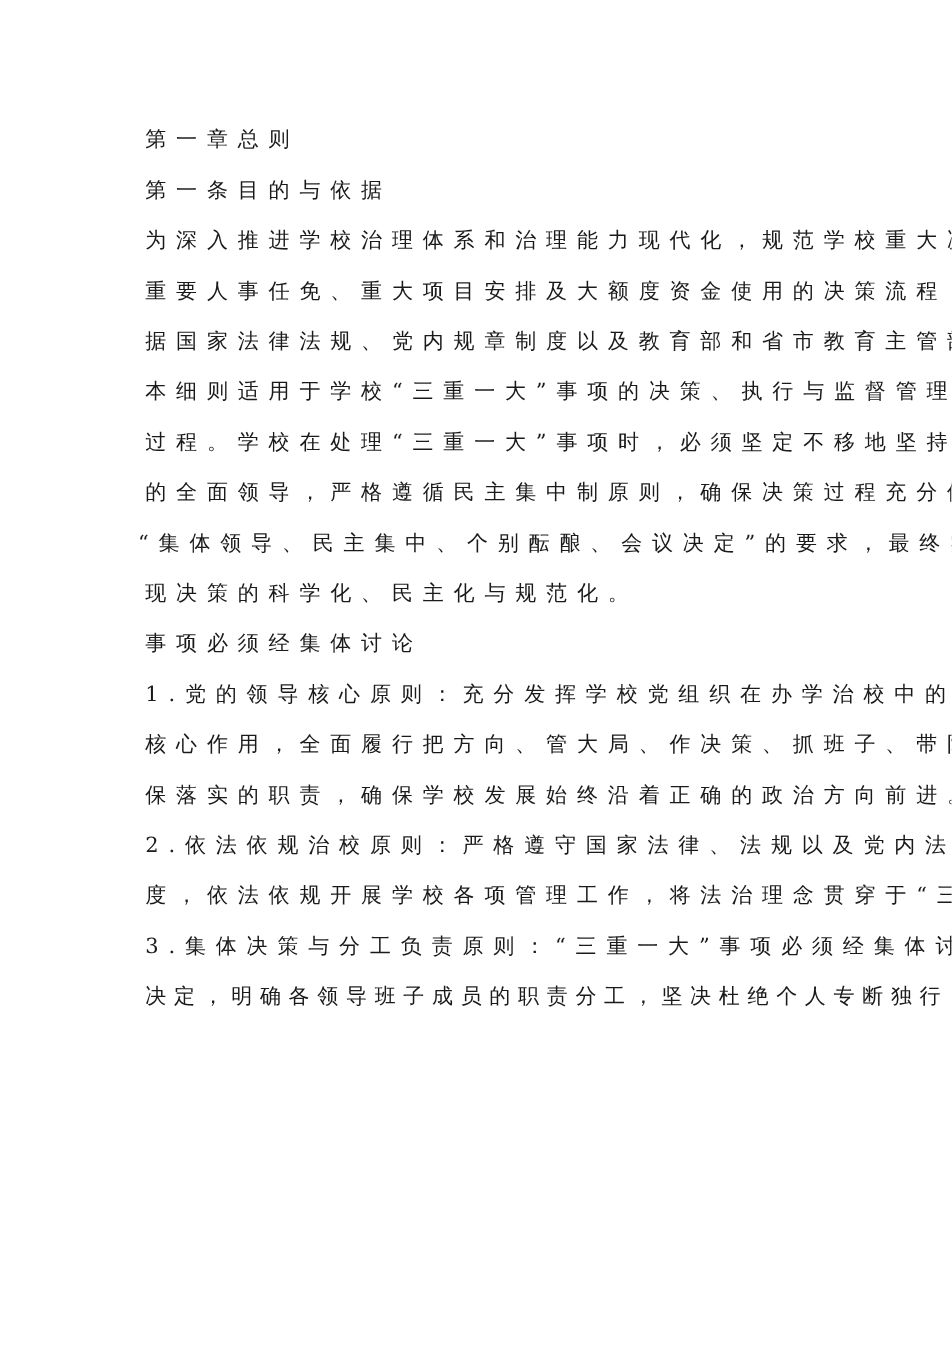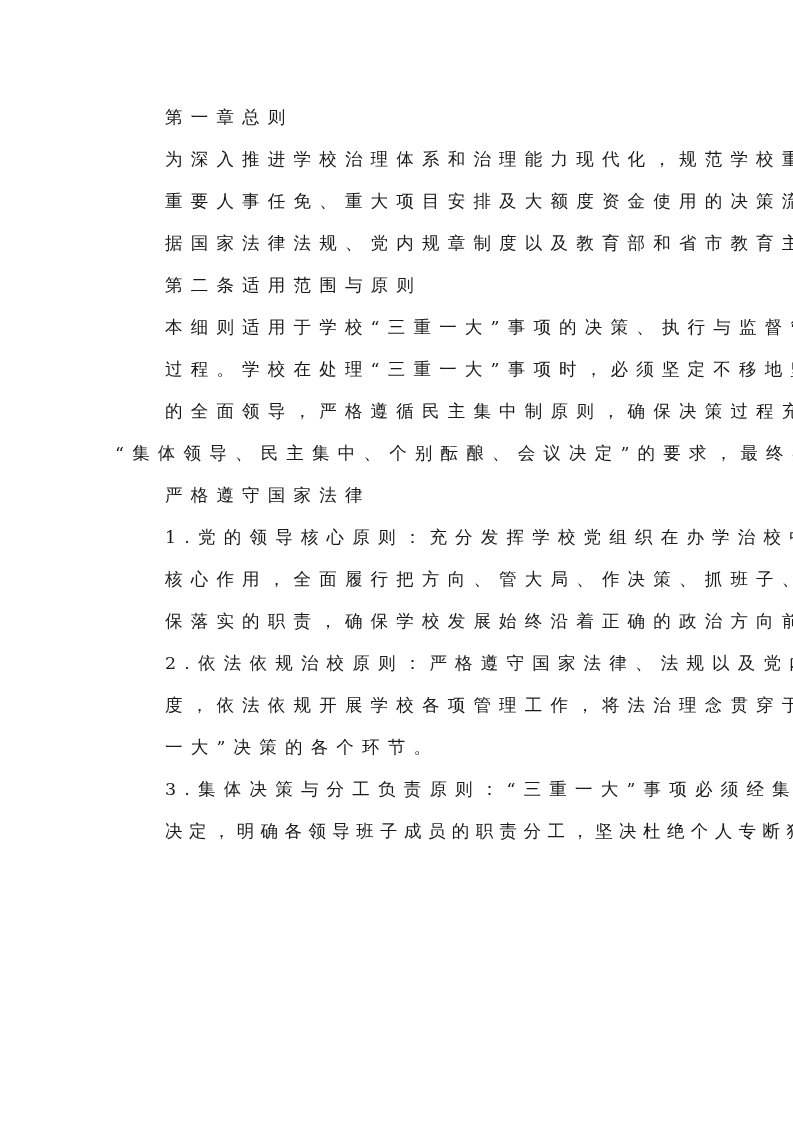--- a/index.html
+++ b/index.html
@@ -22,49 +22,48 @@
       font-family: "DejaVu Serif", "Liberation Serif", serif;
       font-size: 17.5px;
       line-height: 42px;
       letter-spacing: 8.2px;
     }
     .line {
       display: block;
       height: 42px;
       white-space: nowrap;
       overflow: visible;
-      margin-left: 44px;
     }
     .line.tight {
       letter-spacing: 6.4px;
     }
     .line.indent-quote {
       margin-left: -6px;
     }
   </style>
 </head>
 <body>
 
 <div class="page">
   <span class="line">第一章总则</span>
 
+  <span class="line">第一条目的与依据</span>
   <span class="line">为深入推进学校治理体系和治理能力现代化，规范学校重大决策、</span>
   <span class="line">重要人事任免、重大项目安排及大额度资金使用的决策流程，依</span>
   <span class="line">据国家法律法规、党内规章制度以及教育部和省市教育主管部门</span>
 
-  <span class="line">第二条适用范围与原则</span>
   <span class="line">本细则适用于学校“三重一大”事项的决策、执行与监督管理全</span>
   <span class="line">过程。学校在处理“三重一大”事项时，必须坚定不移地坚持党</span>
   <span class="line">的全面领导，严格遵循民主集中制原则，确保决策过程充分体现</span>
   <span class="line indent-quote">“集体领导、民主集中、个别酝酿、会议决定”的要求，最终实</span>
+  <span class="line">现决策的科学化、民主化与规范化。</span>
 
-  <span class="line">严格遵守国家法律</span>
+  <span class="line">事项必须经集体讨论</span>
   <span class="line">1.党的领导核心原则：充分发挥学校党组织在办学治校中的领导</span>
   <span class="line">核心作用，全面履行把方向、管大局、作决策、抓班子、带队伍、</span>
   <span class="line">保落实的职责，确保学校发展始终沿着正确的政治方向前进。</span>
 
   <span class="line">2.依法依规治校原则：严格遵守国家法律、法规以及党内法规制</span>
   <span class="line">度，依法依规开展学校各项管理工作，将法治理念贯穿于“三重</span>
-  <span class="line">一大”决策的各个环节。</span>
 
   <span class="line">3.集体决策与分工负责原则：“三重一大”事项必须经集体讨论</span>
   <span class="line tight">决定，明确各领导班子成员的职责分工，坚决杜绝个人专断独行，</span>
 </div>
 
 </body></html>

